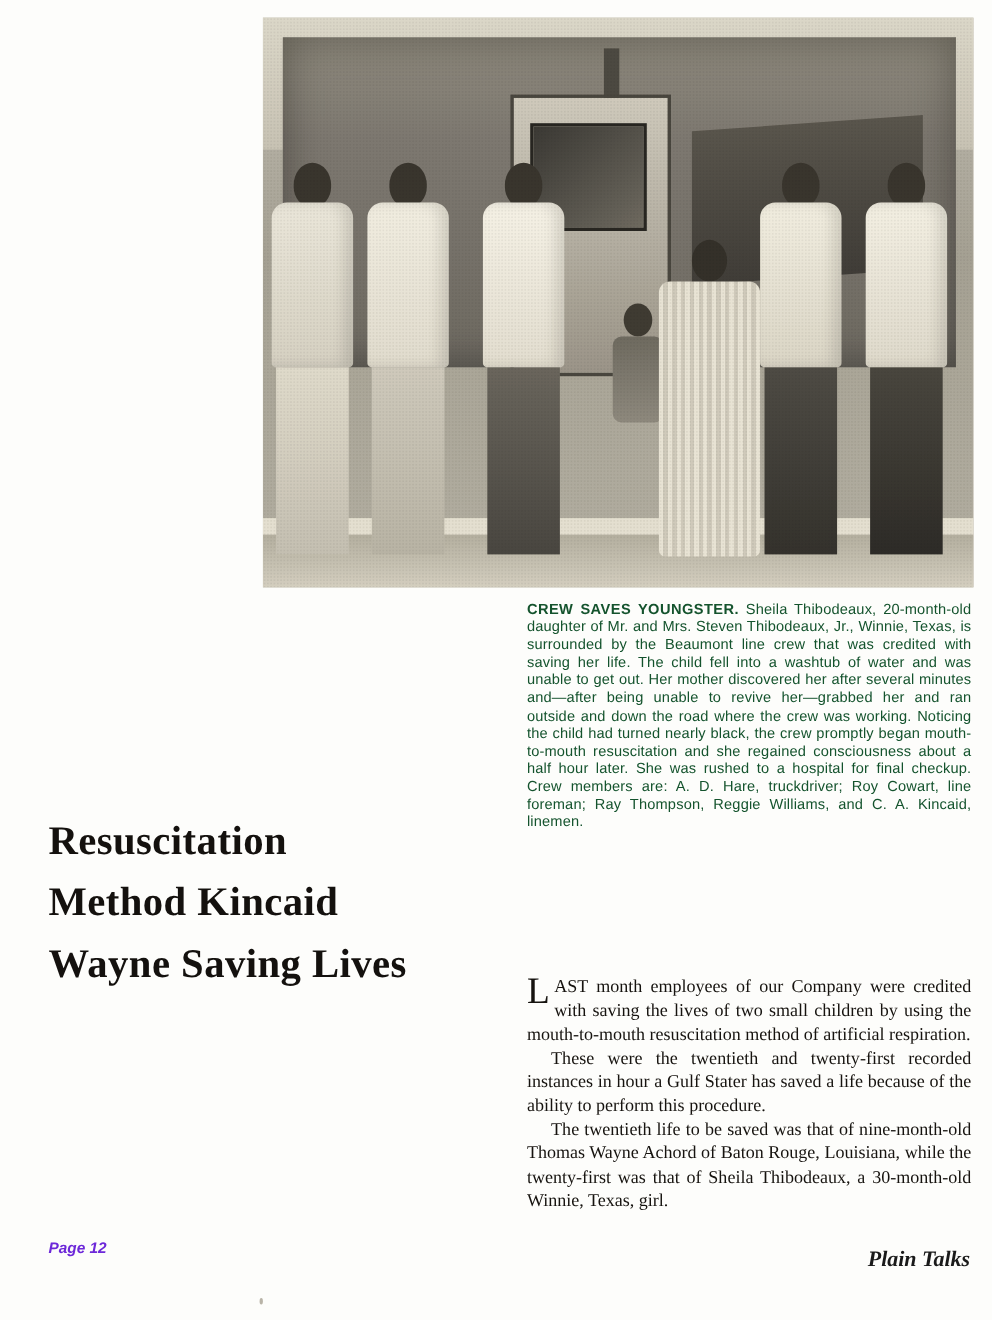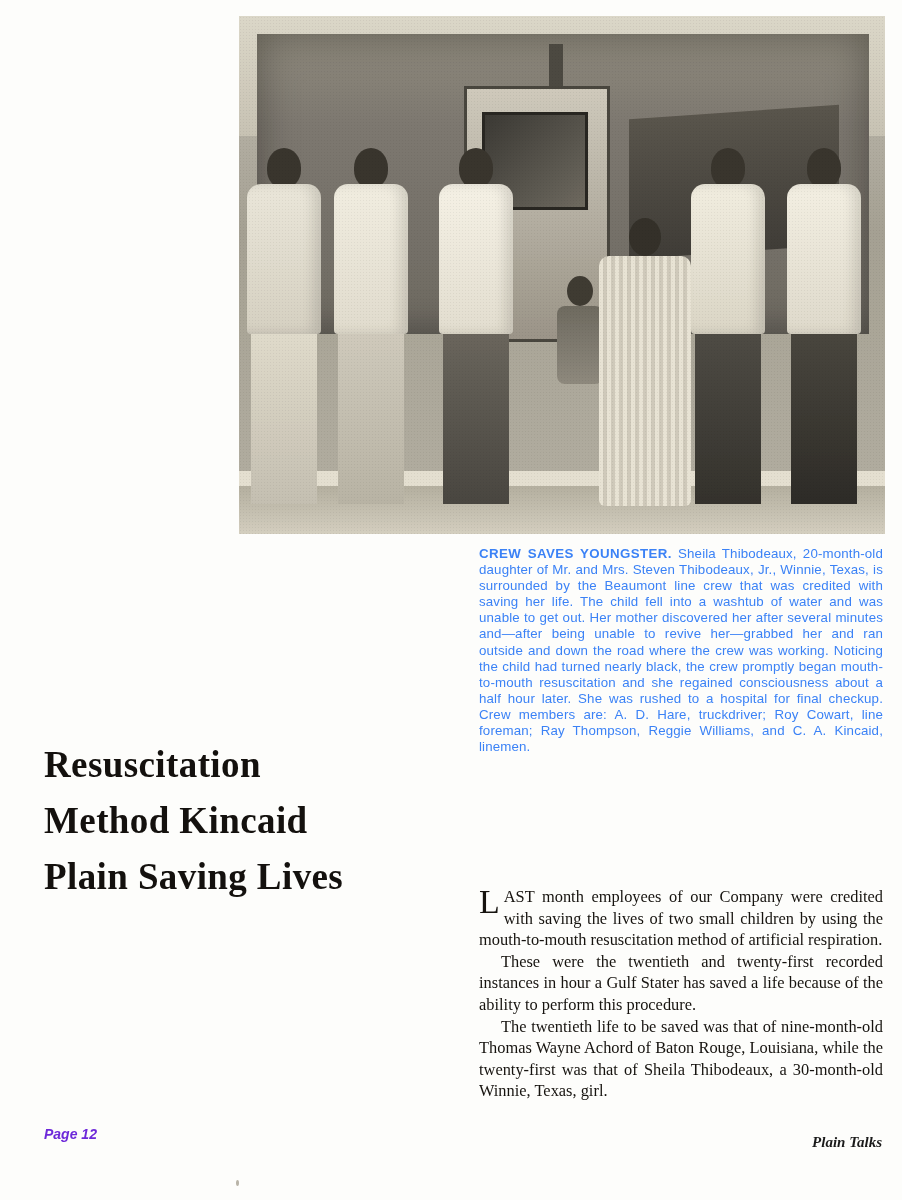--- a/index.html
+++ b/index.html
@@ -140,21 +140,21 @@
   
   .caption {
     position: absolute;
     left: 479px;
     top: 546px;
     width: 404px;
     font-family: "Liberation Sans", sans-serif;
     font-size: 13.3px;
     line-height: 16.1px;
     text-align: justify;
-    color: #3b82f6;
+    color: #14532d;
     letter-spacing: 0.15px;
   }
   .caption b {
     font-weight: bold;
     letter-spacing: 0.4px;
   }
 
   
   .headline {
     position: absolute;
@@ -202,21 +202,21 @@
     font-size: 14px;
     color: #6d28d9;
   }
   .pubname {
     position: absolute;
     right: 20px;
     top: 1134px;
     font-family: "Liberation Serif", serif;
     font-style: italic;
     font-weight: bold;
-    font-size: 15px;
+    font-size: 20px;
     color: #1a1a1a;
   }
   .speck {
     position:absolute;
     width:3px;height:6px;background:#b9b4a8;border-radius:50%;
     left:236px; top:1180px;
   }
 </style>
 </head>
 <body>
@@ -271,21 +271,21 @@
     </div>
   </div>
 
   <div class="caption">
     <b>CREW SAVES YOUNGSTER.</b><span> Sheila Thibodeaux, 20-month-old daughter of Mr. and Mrs. Steven Thibodeaux, Jr., Winnie, Texas, is surrounded by the Beaumont line crew that was credited with saving her life. The child fell into a washtub of water and was unable to get out. Her mother discovered her after several minutes and—after being unable to revive her—grabbed her and ran outside and down the road where the crew was working. Noticing the child had turned nearly black, the crew promptly began mouth-to-mouth resuscitation and she regained consciousness about a half hour later. She was rushed to a hospital for final checkup. Crew members are: A. D. Hare, truckdriver; Roy Cowart, line foreman; Ray Thompson, Reggie Williams, and C. A. Kincaid, linemen.</span>
   </div>
 
   <h1 class="headline">
     <div>Resuscitation</div>
     <div>Method Kincaid</div>
-    <div>Plain Saving Lives</div>
+    <div>Wayne Saving Lives</div>
   </h1>
 
   <div class="bodycol">
     <p class="first"><span class="dropcap">L</span><span>AST month employees of our Company were credited with saving the lives of two small children by using the mouth-to-mouth resuscitation method of artificial respiration.</span></p>
     <p>These were the twentieth and twenty-first recorded instances in hour a Gulf Stater has saved a life because of the ability to perform this procedure.</p>
     <p>The twentieth life to be saved was that of nine-month-old Thomas Wayne Achord of Baton Rouge, Louisiana, while the twenty-first was that of Sheila Thibodeaux, a 30-month-old Winnie, Texas, girl.</p>
   </div>
 
   <div class="folio">Page 12</div>
   <div class="pubname">Plain Talks</div>

